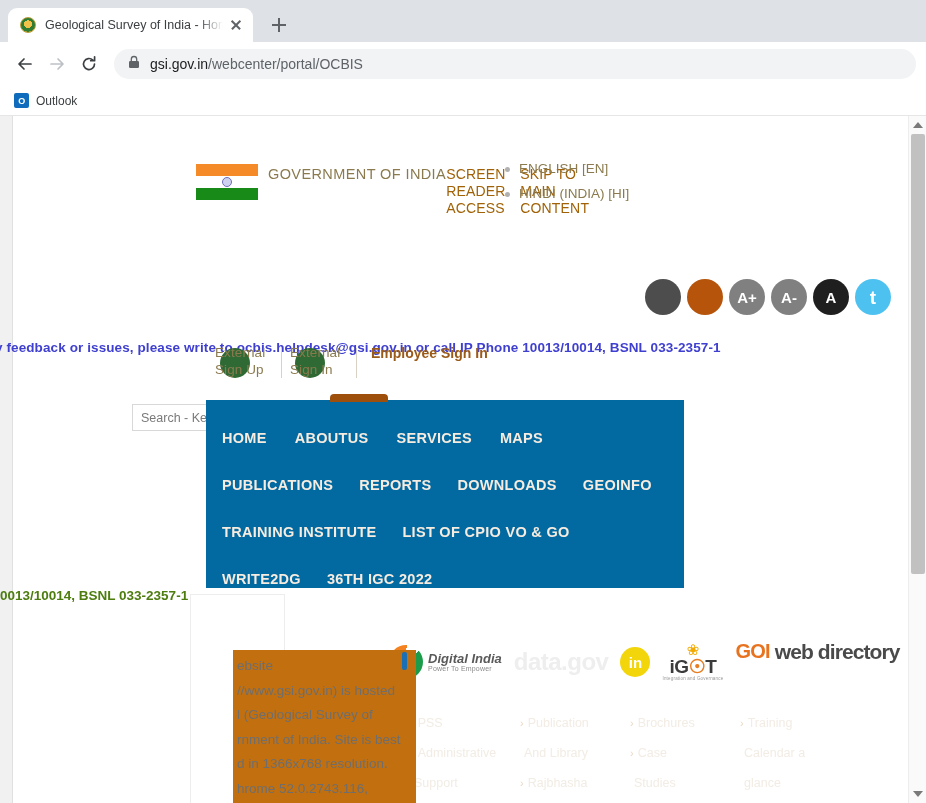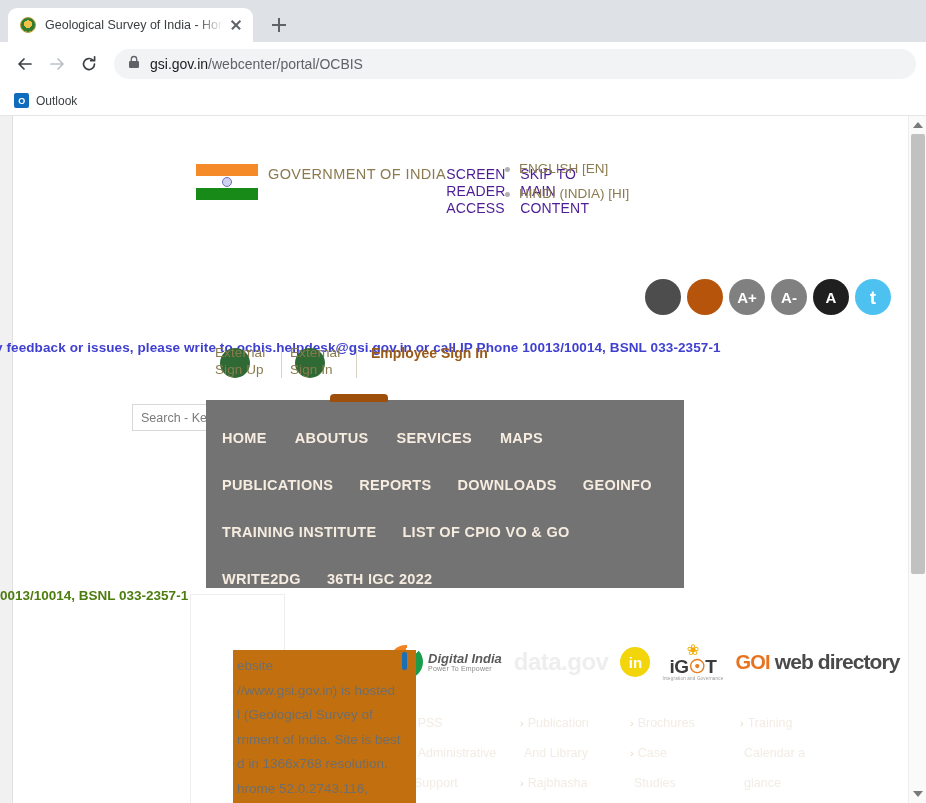--- a/index.html
+++ b/index.html
@@ -132,21 +132,21 @@
   }
   .goi-text {
     font-size:14.5px; line-height:17px; color:#8a7a4e;
     letter-spacing:0.4px; margin-left:10px; margin-top:4px;
     font-family:"Liberation Sans", sans-serif;
   }
   .acc-links {
     display:flex; gap:10px; margin-top:4px; margin-left:0px;
   }
   .acc-links span {
-    font-size:14px; line-height:17px; color:#4c1d95;
+    font-size:14px; line-height:17px; color:#a16207;
     width:64px; cursor:pointer; letter-spacing:0.2px;
   }
   .lang-list {
     position:absolute; left:505px; top:44px;
     list-style:none;
   }
   .lang-list li {
     font-size:13.5px; line-height:17px; color:#8a7a4e;
     margin-bottom:8px; position:relative; padding-left:14px; cursor:pointer;
   }
@@ -203,21 +203,21 @@
     width:160px; height:27px;
     border:1px solid #d8d8d8; background:#fff;
     display:flex; align-items:center; padding:0 8px;
   }
   .search-box span { font-size:12.5px; color:#7a7a7a; white-space:nowrap; }
 
   
   .navmenu {
     position:absolute; left:206px; top:284px;
     width:478px; height:188px;
-    background:#737373;
+    background:#0369a1;
     padding:14px 0 0 16px;
   }
   .nav-notch {
     position:absolute; left:124px; top:-6px;
     width:58px; height:8px; background:#9e4f0c;
     border-radius:4px 4px 0 0;
   }
   .nav-row { display:flex; align-items:center; margin-bottom:0; height:47px; }
   .nav-item {
     color:#f6ece0; font-size:14.5px; font-weight:bold;
@@ -262,21 +262,21 @@
   .lg-in {
     width:30px; height:30px; border-radius:50%; background:#f2d50a;
     display:flex; align-items:center; justify-content:center;
     color:#fff; font-size:15px; font-weight:bold;
   }
   .lg-igot { text-align:center; line-height:1; }
   .igot-flower { font-size:15px; color:#f2a900; }
   .igot-word { font-size:19px; font-weight:bold; color:#3b3b3b; letter-spacing:-0.5px; }
   .igot-word .o { color:#e77e22; }
   .igot-sub { font-size:4.5px; color:#999; letter-spacing:0.2px; margin-top:1px; }
-  .lg-goi { display:flex; align-items:center; gap:5px; }
+  .lg-goi { display:flex; align-items:flex-start; gap:5px; }
   .goi-red { font-size:20px; font-weight:bold; color:#e8731f; letter-spacing:-0.8px; }
   .goi-dark { font-size:21px; font-weight:600; color:#4a4a4a; letter-spacing:-0.9px; }
   .lg-mygov { line-height:0.85; text-align:center; }
   .mg-my { font-size:11px; font-weight:bold; color:#f29c1f; }
   .mg-gov { font-size:17px; font-weight:bold; }
   .mg-gov .g { color:#2aa8e0; } .mg-gov .o { color:#d63384; }
 
   
   .footer {
     position:absolute; left:300px; top:592px;

